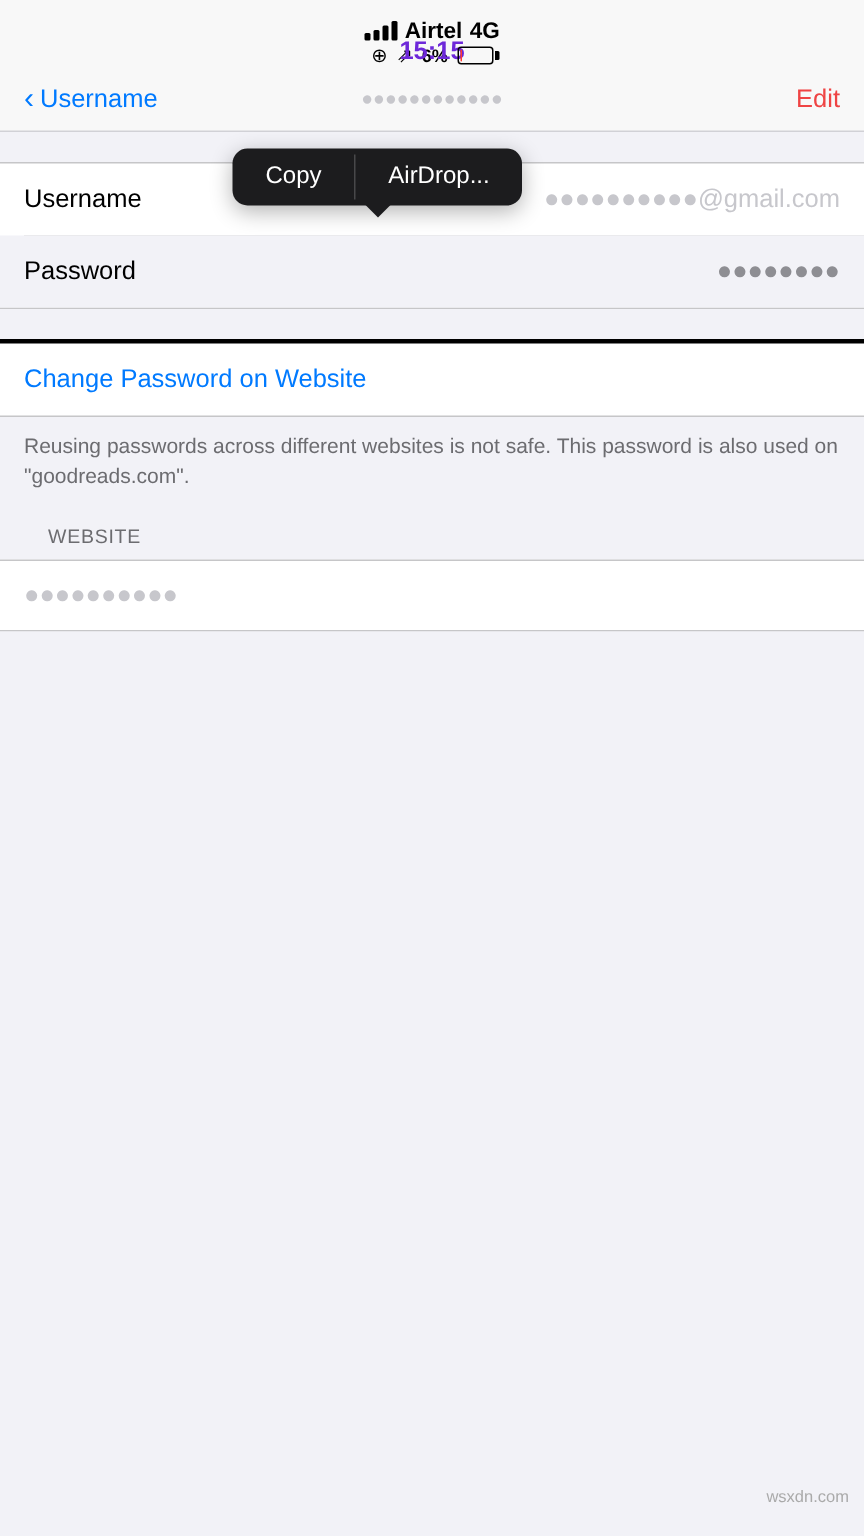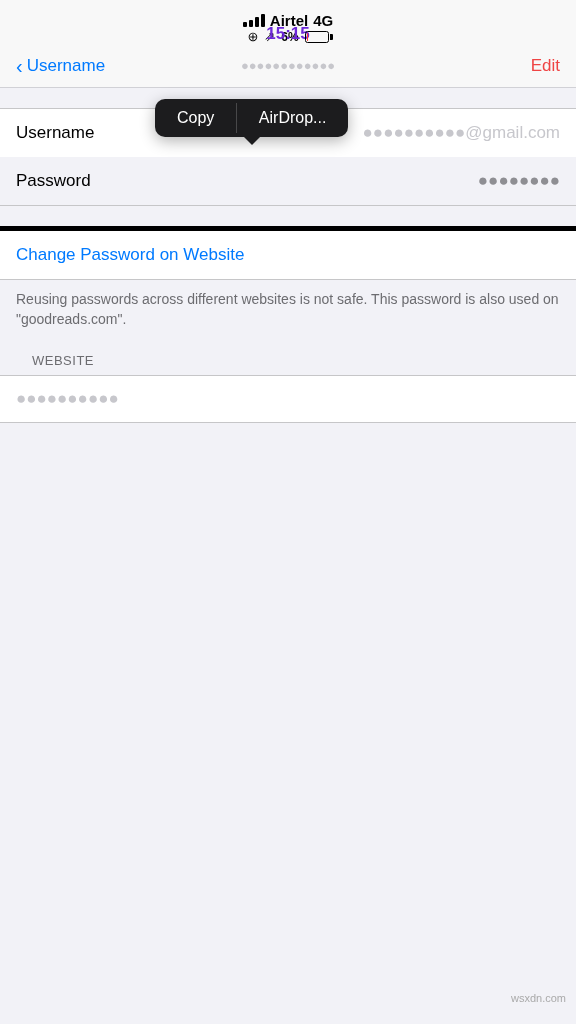--- a/index.html
+++ b/index.html
@@ -238,21 +238,21 @@
 
     
     .field-row.password-row {
       background: #f2f2f7;
     }
 
     
     .action-section {
       margin-top: 20px;
       background: #fff;
-      border-top: 5px solid #000000;
+      border-top: 3px solid #000000;
       border-bottom: 1px solid #c6c6c8;
       padding: 14px 16px;
     }
 
     .change-password-link {
       font-size: 17px;
       color: #007aff;
       cursor: pointer;
     }
 

